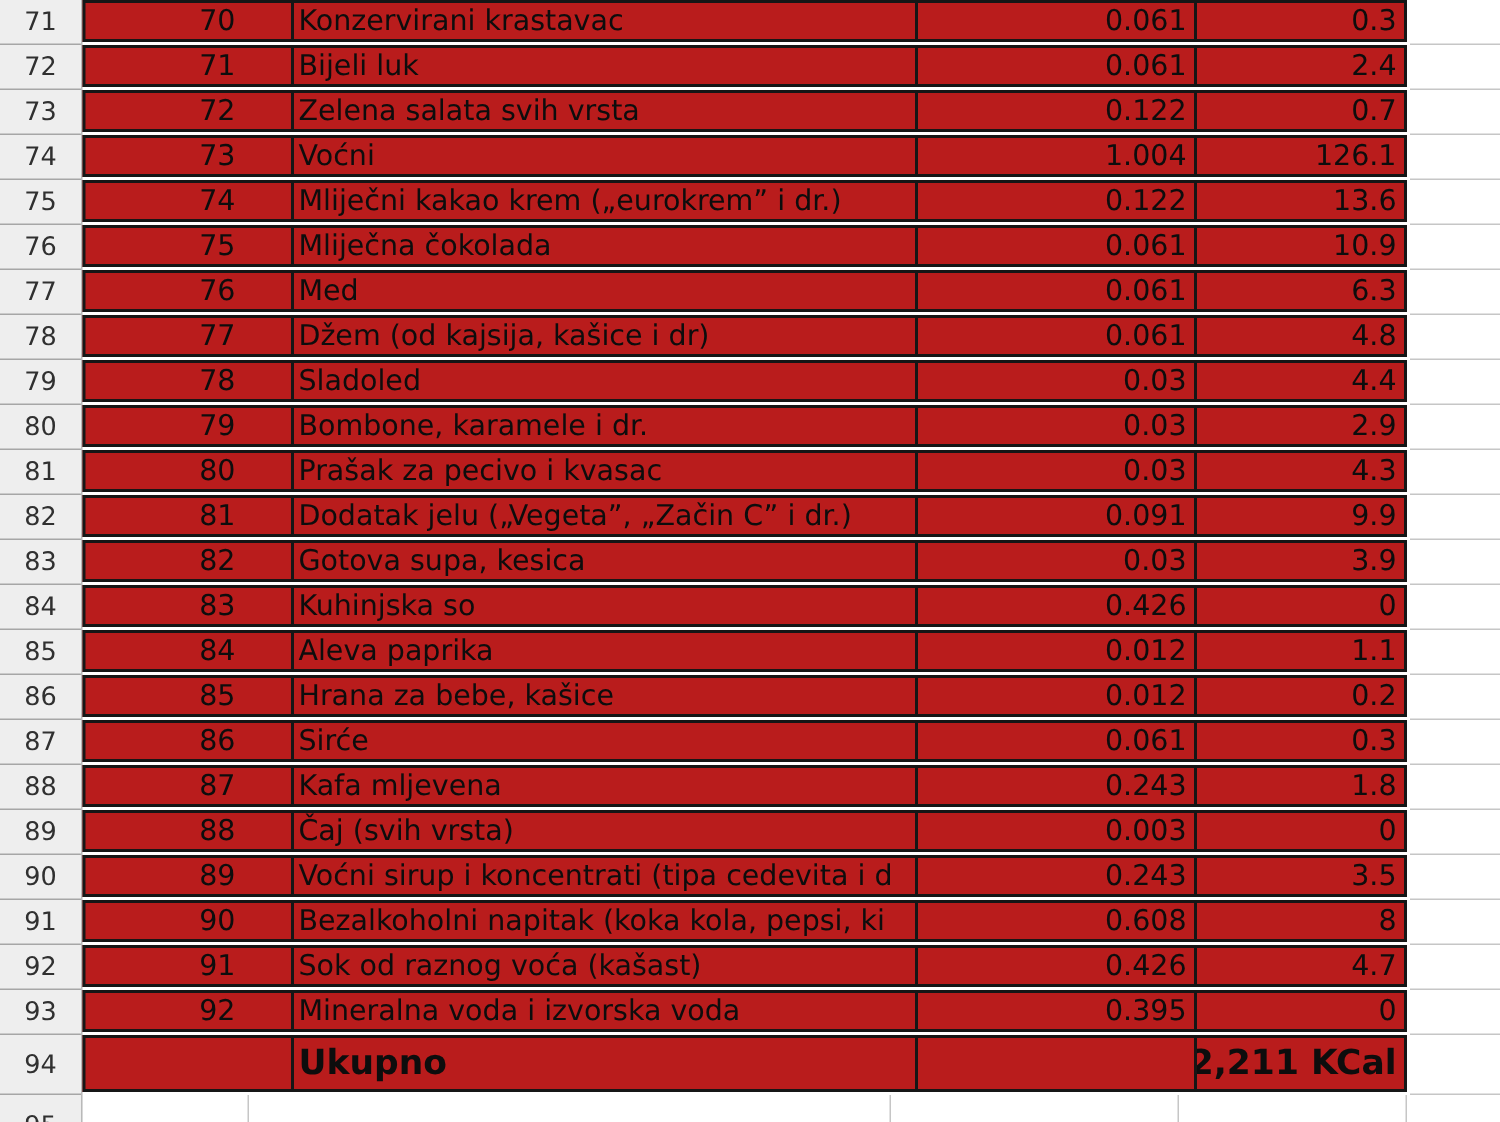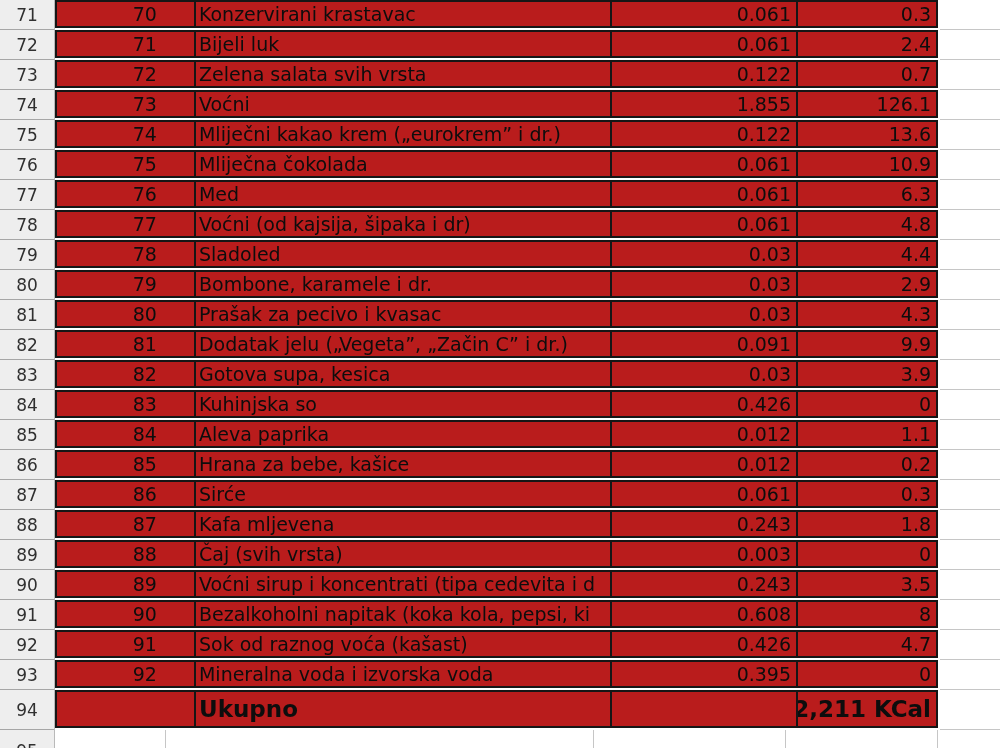--- a/index.html
+++ b/index.html
@@ -88,21 +88,21 @@
       </div>
       <div class="row">
         <div class="cell c0">72</div>
         <div class="cell c1">Zelena salata svih vrsta</div>
         <div class="cell c2">0.122</div>
         <div class="cell c3">0.7</div>
       </div>
       <div class="row">
         <div class="cell c0">73</div>
         <div class="cell c1">Voćni</div>
-        <div class="cell c2">1.855</div>
+        <div class="cell c2">1.004</div>
         <div class="cell c3">126.1</div>
       </div>
       <div class="row">
         <div class="cell c0">74</div>
         <div class="cell c1">Mliječni kakao krem („eurokrem” i dr.)</div>
         <div class="cell c2">0.122</div>
         <div class="cell c3">13.6</div>
       </div>
       <div class="row">
         <div class="cell c0">75</div>
@@ -111,21 +111,21 @@
         <div class="cell c3">10.9</div>
       </div>
       <div class="row">
         <div class="cell c0">76</div>
         <div class="cell c1">Med</div>
         <div class="cell c2">0.061</div>
         <div class="cell c3">6.3</div>
       </div>
       <div class="row">
         <div class="cell c0">77</div>
-        <div class="cell c1">Voćni (od kajsija, šipaka i dr)</div>
+        <div class="cell c1">Džem (od kajsija, kašice i dr)</div>
         <div class="cell c2">0.061</div>
         <div class="cell c3">4.8</div>
       </div>
       <div class="row">
         <div class="cell c0">78</div>
         <div class="cell c1">Sladoled</div>
         <div class="cell c2">0.03</div>
         <div class="cell c3">4.4</div>
       </div>
       <div class="row">

